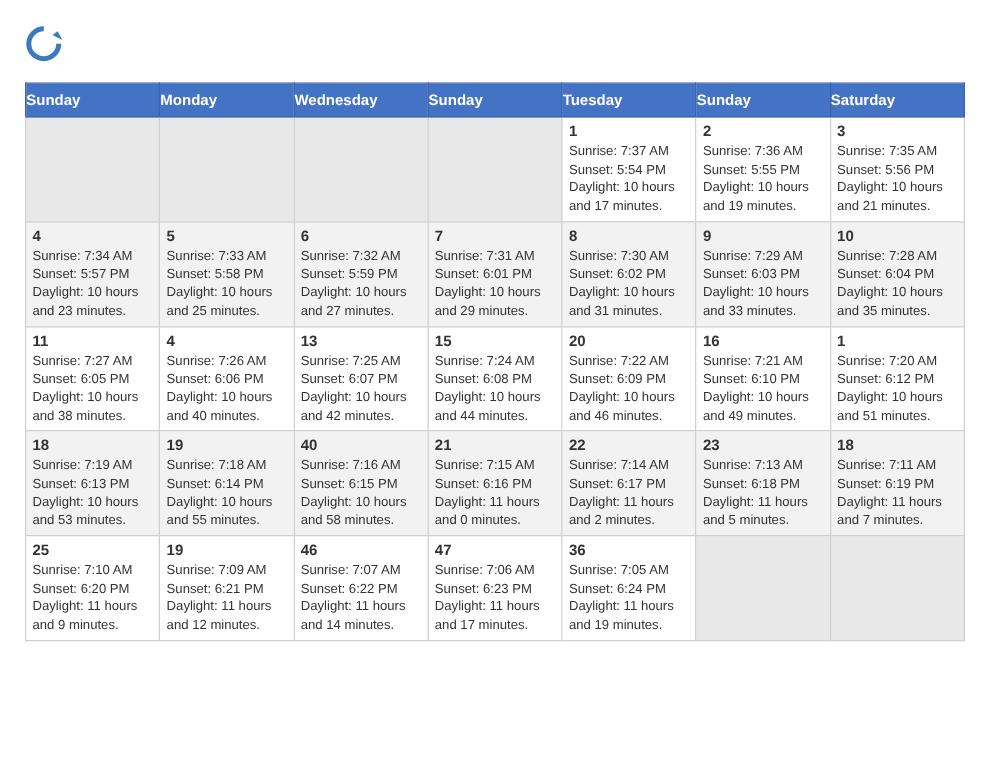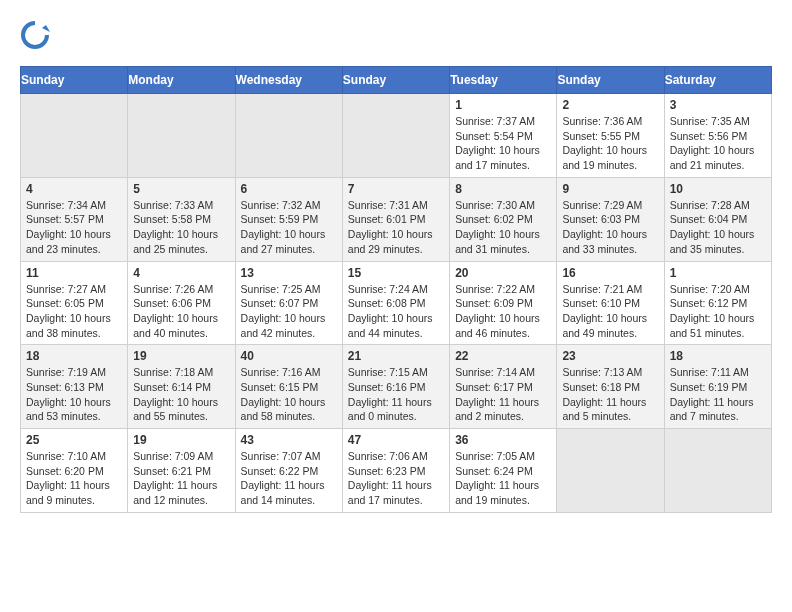--- a/index.html
+++ b/index.html
@@ -234,21 +234,21 @@
       <tr>
         <td>
           <div class="day-number">25</div>
           <div class="day-info">Sunrise: 7:10 AM<br>Sunset: 6:20 PM<br>Daylight: 11 hours<br>and 9 minutes.</div>
         </td>
         <td>
           <div class="day-number">19</div>
           <div class="day-info">Sunrise: 7:09 AM<br>Sunset: 6:21 PM<br>Daylight: 11 hours<br>and 12 minutes.</div>
         </td>
         <td>
-          <div class="day-number">43</div>
+          <div class="day-number">46</div>
           <div class="day-info">Sunrise: 7:07 AM<br>Sunset: 6:22 PM<br>Daylight: 11 hours<br>and 14 minutes.</div>
         </td>
         <td>
           <div class="day-number">47</div>
           <div class="day-info">Sunrise: 7:06 AM<br>Sunset: 6:23 PM<br>Daylight: 11 hours<br>and 17 minutes.</div>
         </td>
         <td>
           <div class="day-number">36</div>
           <div class="day-info">Sunrise: 7:05 AM<br>Sunset: 6:24 PM<br>Daylight: 11 hours<br>and 19 minutes.</div>
         </td>

